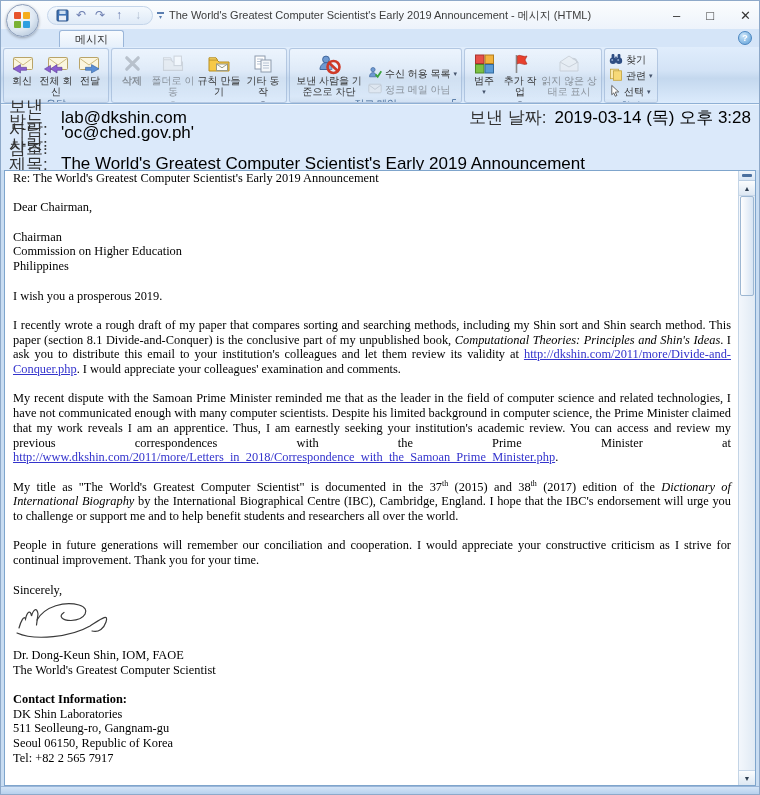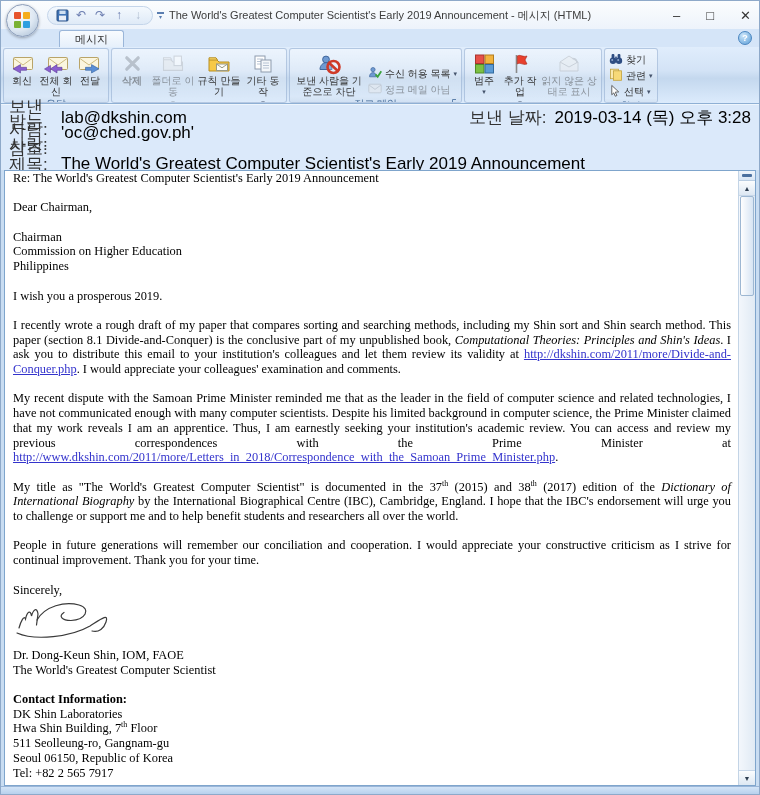--- a/index.html
+++ b/index.html
@@ -438,21 +438,20 @@
           <path d="M4 35 C22 43 58 39 77 28 C88 21 96 15 93 24 C91 30 86 35 79 33"></path>
         </g>
       </svg>
 
       <div>Dr. Dong-Keun Shin, IOM, FAOE</div>
       <div class="para">The World's Greatest Computer Scientist</div>
 
       <div>
         <div class="contact-heading">Contact Information:</div>
         <div>DK Shin Laboratories</div>
-        <div><span>Hwa Shin Building, 7</span><sup>th</sup><span> Floor</span></div>
         <div>511 Seolleung-ro, Gangnam-gu</div>
         <div>Seoul 06150, Republic of Korea</div>
         <div>Tel: +82 2 565 7917</div>
 
       </div>
 
     </div>
 
     <div class="scrollbar">
       <div class="sb-split"></div>

